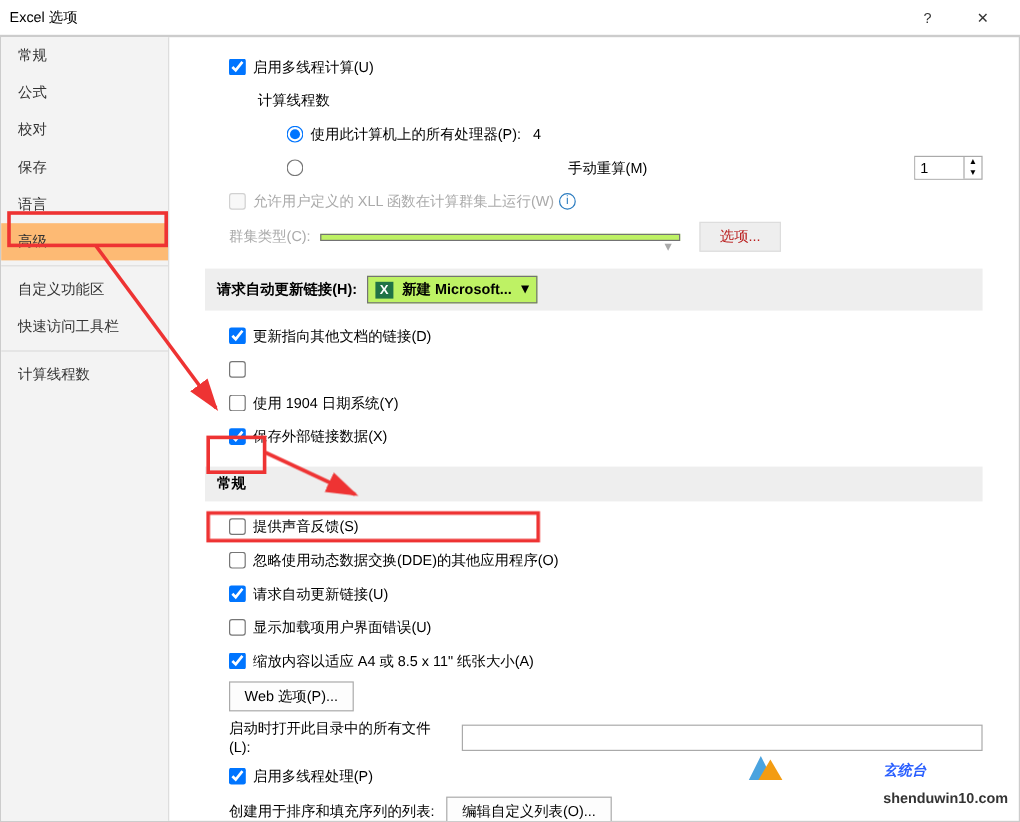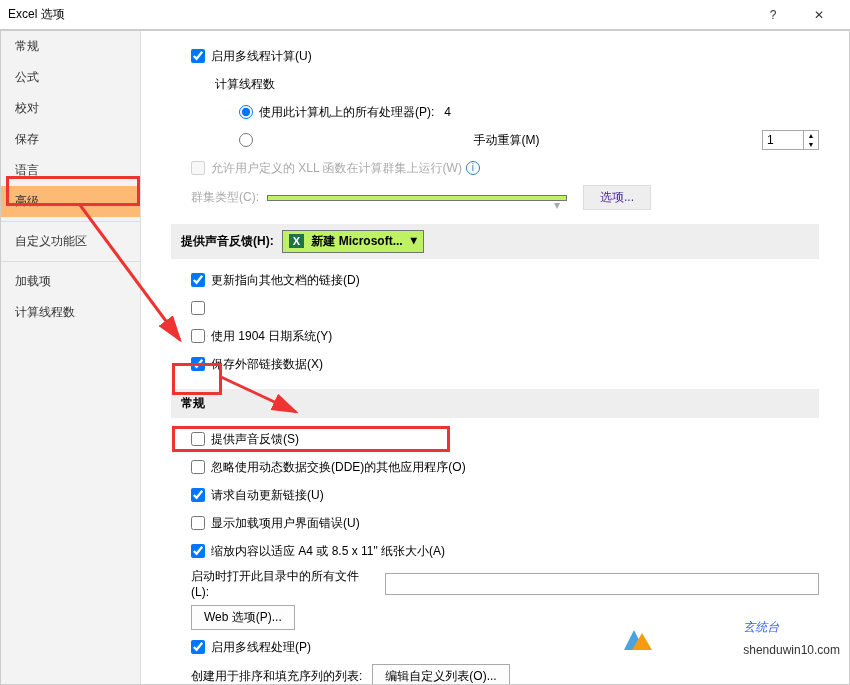--- a/index.html
+++ b/index.html
@@ -19,31 +19,31 @@
     .indent2 { margin-left: 44px; }
     .checkbox, .radio { width: 14px; height: 14px; margin-right: 6px; }
     .section-header { background: #eee; padding: 6px 10px; margin: 14px 0 10px 0; font-weight: bold; display: flex; align-items: center; gap: 8px; }
     .spinner { display: inline-flex; border: 1px solid #aaa; margin-left: 8px; }
     .spinner input { width: 40px; border: none; padding: 2px 4px; }
     .spinner-btns { display: flex; flex-direction: column; border-left: 1px solid #aaa; }
     .spinner-btns span { width: 14px; height: 9px; display: flex; align-items: center; justify-content: center; font-size: 7px; cursor: pointer; }
     .dropdown { border: 1px solid #737373; padding: 2px 20px 2px 6px; position: relative; background: #bef264; display: inline-block; min-width: 120px; }
     .dropdown::after { content: "▾"; position: absolute; right: 6px; }
     .dropdown.wide { width: 300px; }
-    .btn-disabled { background: #eee; color: #4c1d95; border: 1px solid #ddd; padding: 3px 16px; }
+    .btn-disabled { background: #eee; color: #b91c1c; border: 1px solid #ddd; padding: 3px 16px; }
     .btn-normal { background: #fdfdfd; border: 1px solid #aaa; padding: 3px 12px; cursor: pointer; }
     .text-input { border: 1px solid #aaa; padding: 3px 6px; width: 440px; margin-left: 10px; }
     .info-icon { display:inline-block; width:14px; height:14px; border-radius:50%; border:1px solid #2a7bbf; color:#2a7bbf; text-align:center; line-height:12px; font-size:10px; margin-left:4px; }
     .excel-badge { display:inline-block; background:#217346; color:#fff; font-weight:bold; padding:1px 4px; margin-right:4px; font-size:11px; }
     .disabled-text { color: #aaa; }
     .red-box1 { position:absolute; border:3px solid #e33; left:6px; top:176px; width:134px; height:30px; pointer-events:none; }
     .red-box2 { position:absolute; border:3px solid #e33; left:172px; top:363px; width:50px; height:32px; pointer-events:none; }
     .red-box3 { position:absolute; border:3px solid #e33; left:172px; top:426px; width:278px; height:26px; pointer-events:none; }
     .arrow { position:absolute; pointer-events:none; }
-    .watermark { position:absolute; right:10px; bottom:26px; font-size:20px; font-weight:normal; color:#333; text-shadow:1px 1px 2px #fff; }
+    .watermark { position:absolute; right:10px; bottom:10px; font-size:20px; font-weight:bold; color:#333; text-shadow:1px 1px 2px #fff; }
     .wm-logo { position:absolute; right:196px; bottom:30px; width:40px; height:30px; }
   </style>
 </head>
 <body>
 
 <div class="titlebar">
   <span class="title">Excel 选项</span>
   <div class="btn">?</div>
   <div class="btn">✕</div>
 </div>
@@ -51,22 +51,22 @@
 <div class="container">
   <div class="sidebar">
     <div class="sidebar-item">常规</div>
     <div class="sidebar-item">公式</div>
     <div class="sidebar-item">校对</div>
     <div class="sidebar-item">保存</div>
     <div class="sidebar-item">语言</div>
     <div class="sidebar-item selected">高级</div>
     <div class="sidebar-sep"></div>
     <div class="sidebar-item">自定义功能区</div>
+    <div class="sidebar-item">快速访问工具栏</div>
     <div class="sidebar-sep"></div>
-    <div class="sidebar-item">加载项</div>
     <div class="sidebar-item">计算线程数</div>
   </div>
 
   <div class="content">
     <div class="content-inner">
 
       <div class="row indent1">
         <input type="checkbox" class="checkbox" checked="" style="">
         <span>启用多线程计算(U)</span>
       </div>
@@ -95,21 +95,21 @@
       </div>
 
       <div class="row indent1">
         <span class="disabled-text" style="margin-right:8px;">群集类型(C):</span>
         <span class="dropdown wide disabled-text"></span>
         <span style="width:16px;"></span>
         <span class="btn-disabled">选项...</span>
       </div>
 
       <div class="section-header">
-        <span>提供声音反馈(H):</span>
+        <span>请求自动更新链接(H):</span>
         <span class="dropdown">
           <span class="excel-badge">X</span>
           <span>新建 Microsoft...</span>
         </span>
       </div>
 
       <div class="row indent1">
         <input type="checkbox" class="checkbox" checked="" style="">
         <span>更新指向其他文档的链接(D)</span>
       </div>
@@ -143,25 +143,25 @@
       </div>
       <div class="row indent1">
         <input type="checkbox" class="checkbox" style="">
         <span>显示加载项用户界面错误(U)</span>
       </div>
       <div class="row indent1">
         <input type="checkbox" class="checkbox" checked="" style="">
         <span>缩放内容以适应 A4 或 8.5 x 11" 纸张大小(A)</span>
       </div>
       <div class="row indent1">
+        <button class="btn-normal">Web 选项(P)...</button>
+      </div>
+      <div class="row indent1">
         <span>启动时打开此目录中的所有文件(L):</span>
         <input class="text-input" style="">
-      </div>
-      <div class="row indent1">
-        <button class="btn-normal">Web 选项(P)...</button>
       </div>
       <div class="row indent1">
         <input type="checkbox" class="checkbox" checked="" style="">
         <span>启用多线程处理(P)</span>
       </div>
       <div class="row indent1">
         <span>创建用于排序和填充序列的列表:</span>
         <span style="width:10px;"></span>
         <button class="btn-normal">编辑自定义列表(O)...</button>
       </div>

